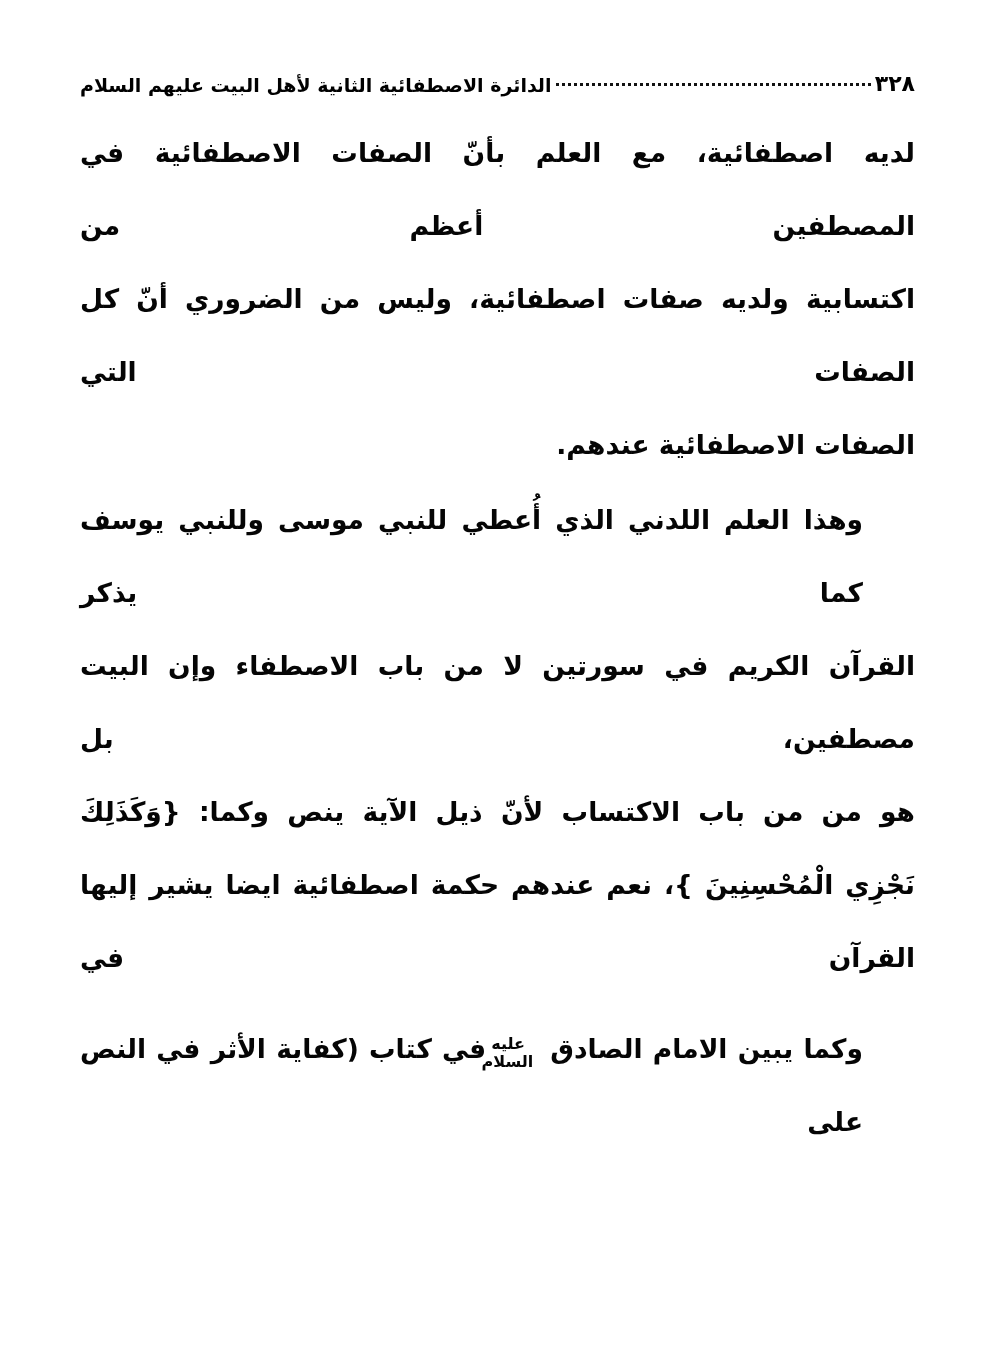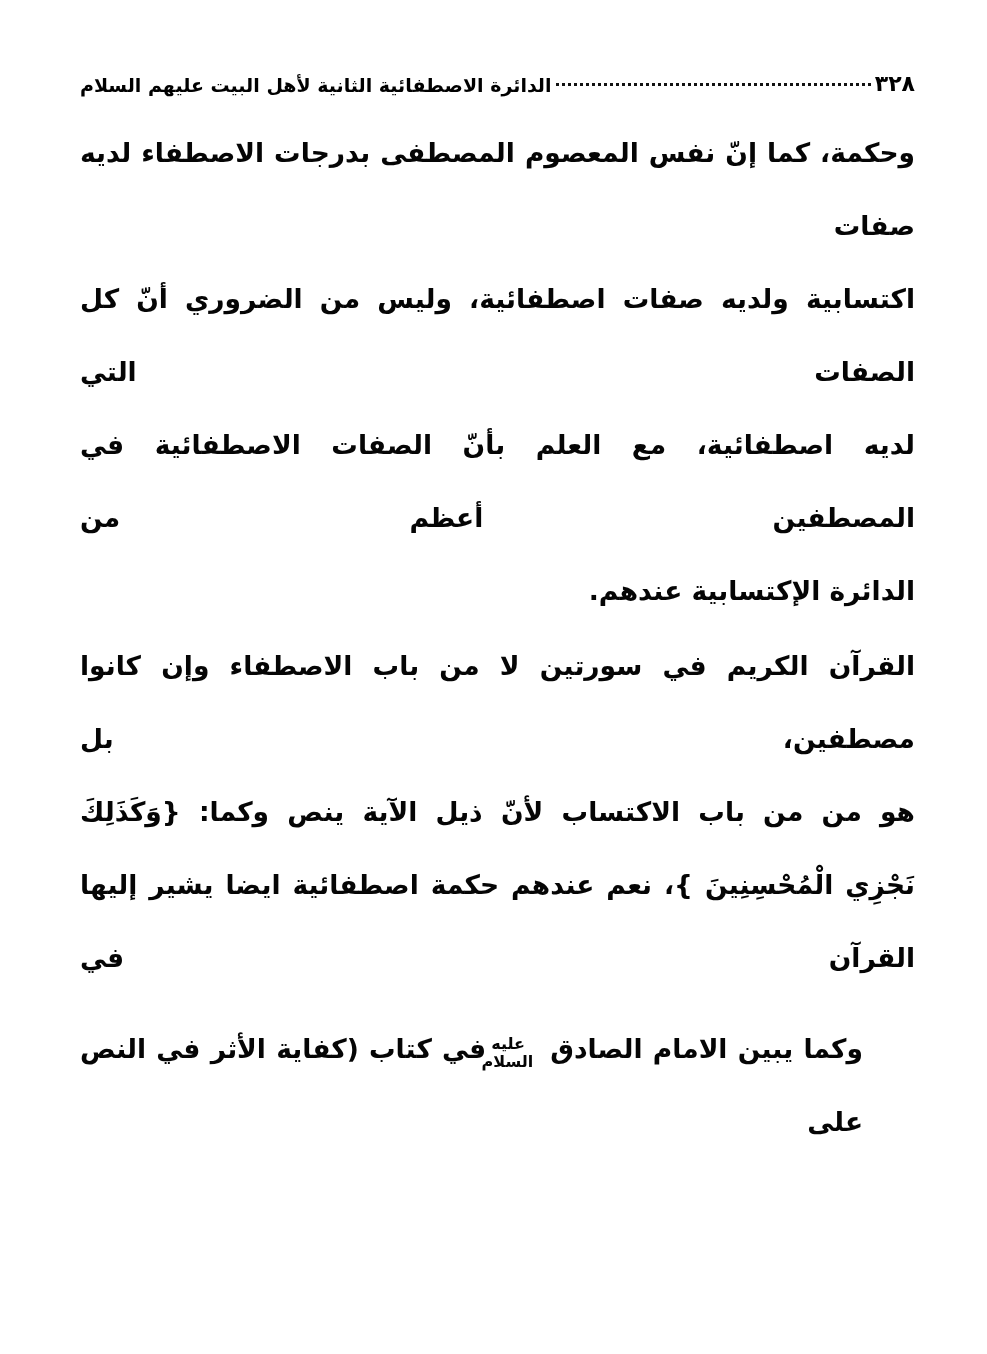--- a/index.html
+++ b/index.html
@@ -82,28 +82,28 @@
 
   <div class="runhead">
     <span class="page-num">٣٢٨</span>
     <span class="leader"></span>
     <span class="runhead-title">الدائرة الاصطفائية الثانية لأهل البيت عليهم السلام</span>
   </div>
 
   <div class="body-text">
 
     <div class="para">
-      <div class="line">وحكمة، كما إنّ نفس المعصوم المصطفى بدرجات الاصطفاء لديه صفات</div>
+      <div class="line">لديه اصطفائية، مع العلم بأنّ الصفات الاصطفائية في المصطفين أعظم من</div>
       <div class="line">اكتسابية ولديه صفات اصطفائية، وليس من الضروري أنّ كل الصفات التي</div>
-      <div class="line">لديه اصطفائية، مع العلم بأنّ الصفات الاصطفائية في المصطفين أعظم من</div>
-      <div class="line last">الدائرة الإكتسابية عندهم.</div>
+      <div class="line last">الصفات الاصطفائية عندهم.</div>
     </div>
 
     <div class="para smallgap">
-      <div class="line">القرآن الكريم في سورتين لا من باب الاصطفاء وإن كانوا مصطفين، بل</div>
+      <div class="line indent">وهذا العلم اللدني الذي أُعطي للنبي موسى وللنبي يوسف كما يذكر</div>
+      <div class="line">القرآن الكريم في سورتين لا من باب الاصطفاء وإن البيت مصطفين، بل</div>
       <div class="line">هو من من باب الاكتساب لأنّ ذيل الآية ينص وكما: {وَكَذَلِكَ</div>
       <div class="line">نَجْزِي الْمُحْسِنِينَ }، نعم عندهم حكمة اصطفائية ايضا يشير إليها القرآن في</div>
     </div>
 
     <div class="para gap">
       <div class="line indent">
         <span>وكما يبين الامام الصادق</span><span class="hon">عليه السلام</span><span>في كتاب (كفاية الأثر في النص على</span>
       </div>
 
     </div>

